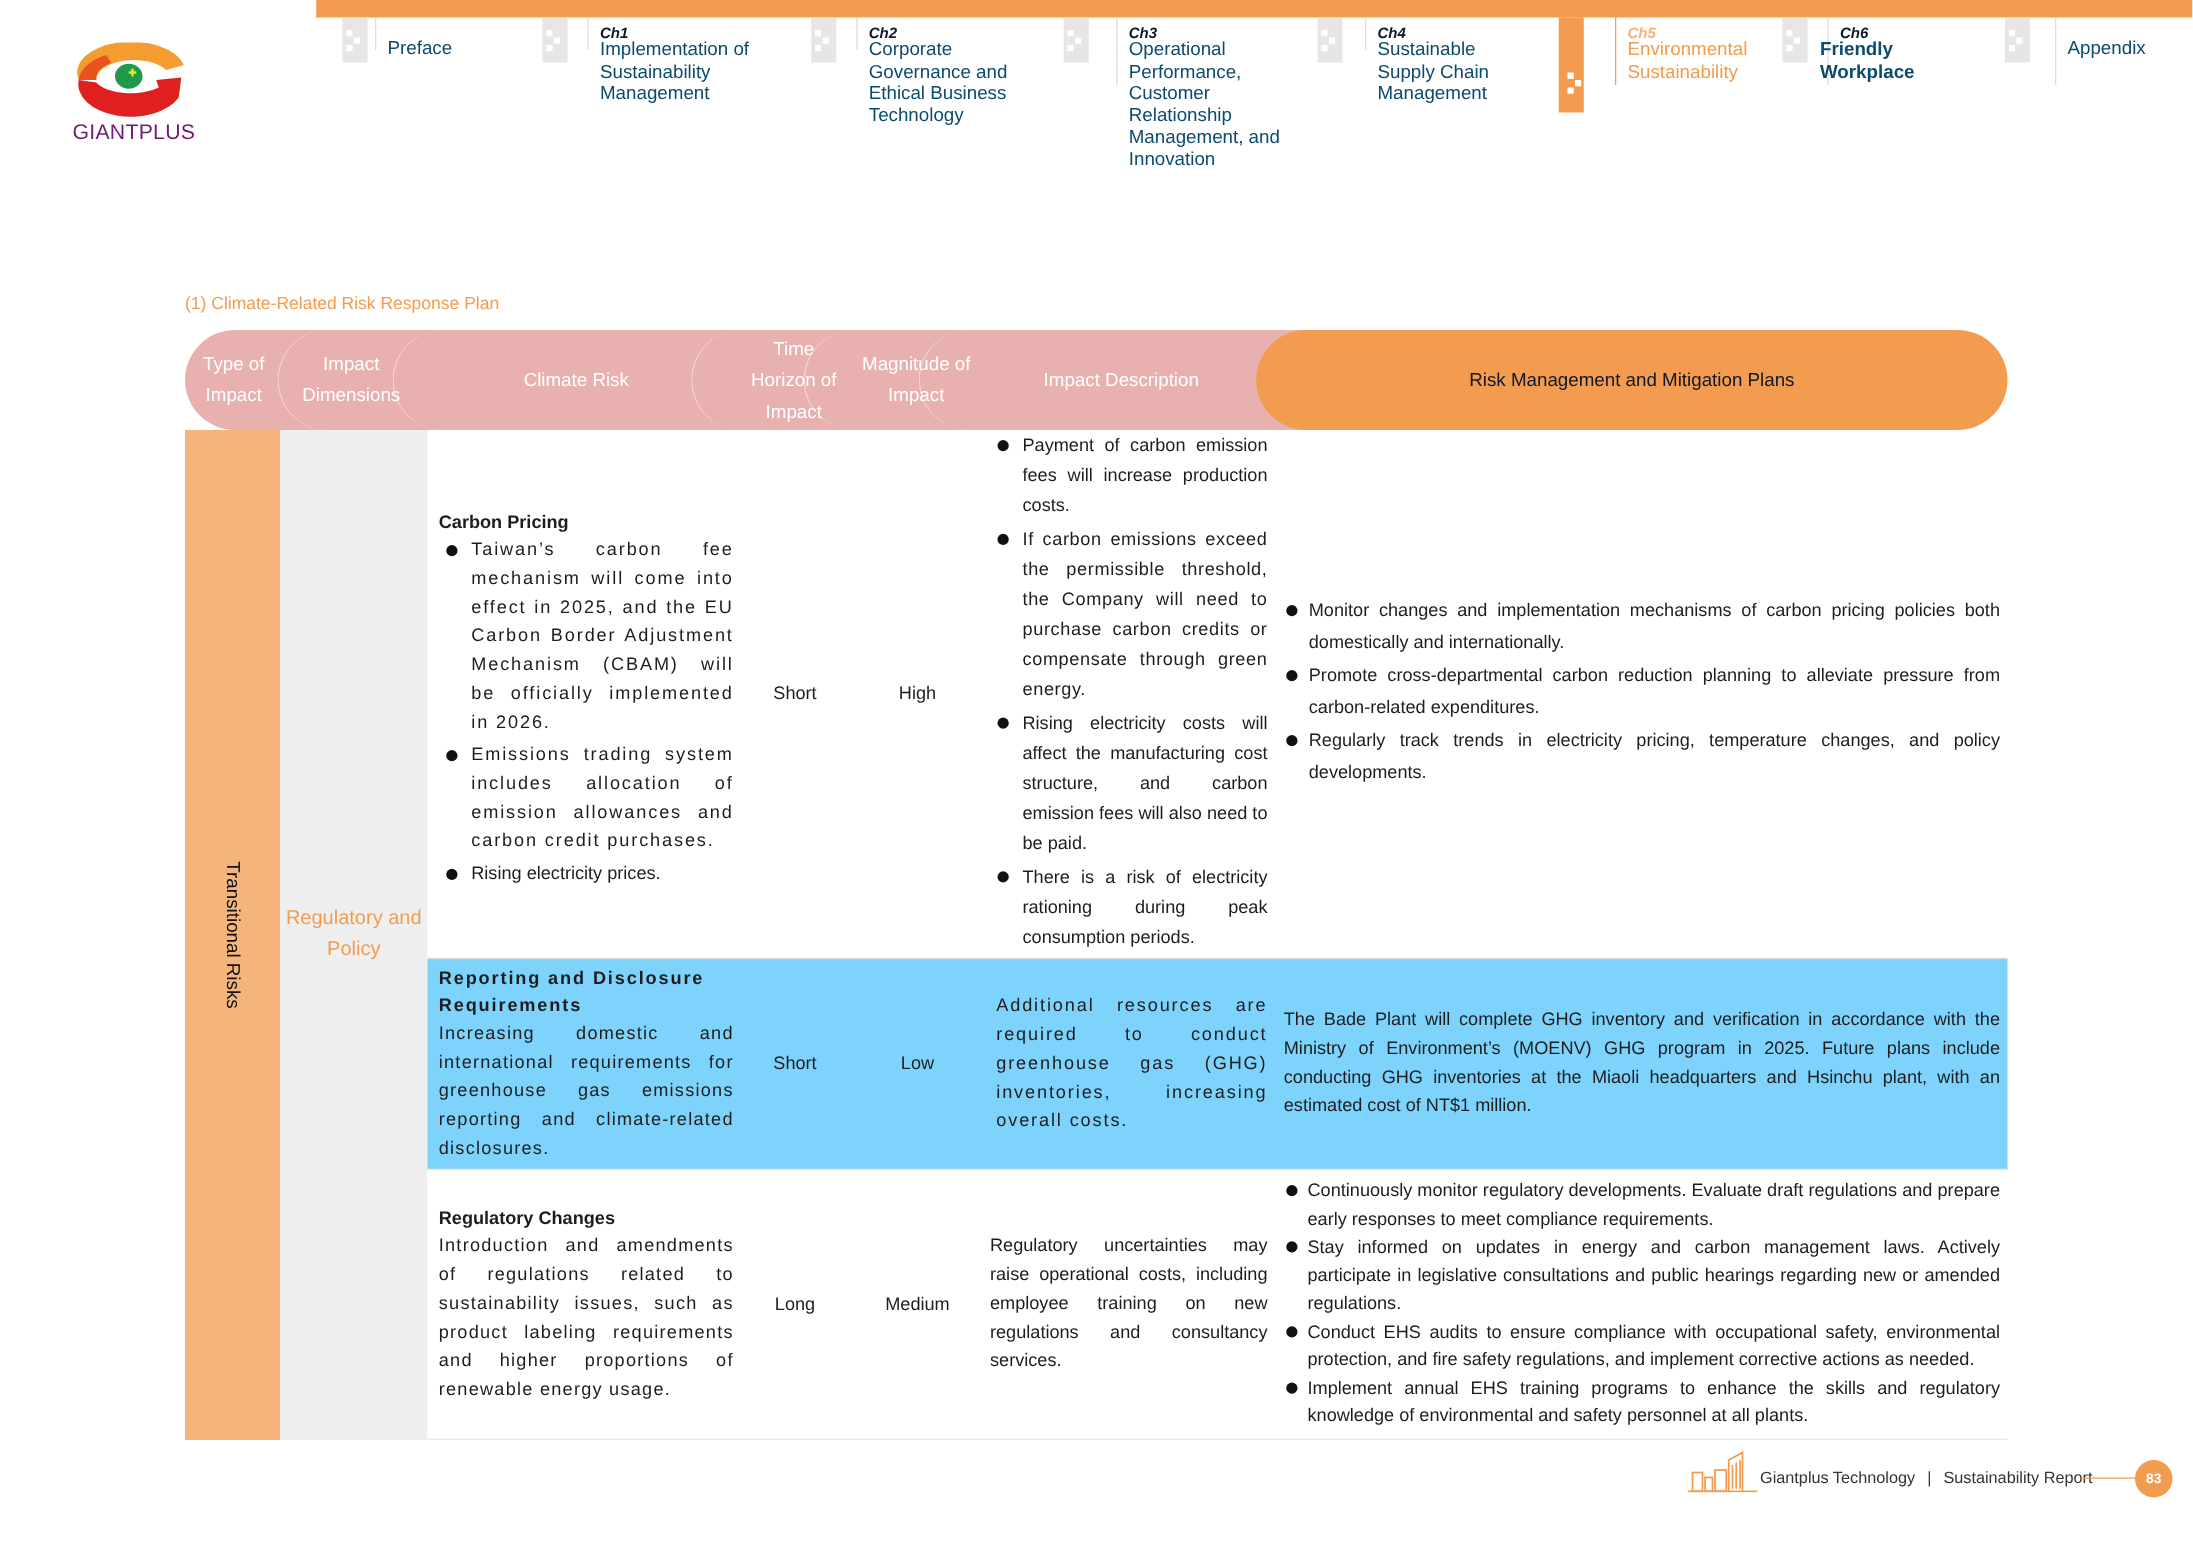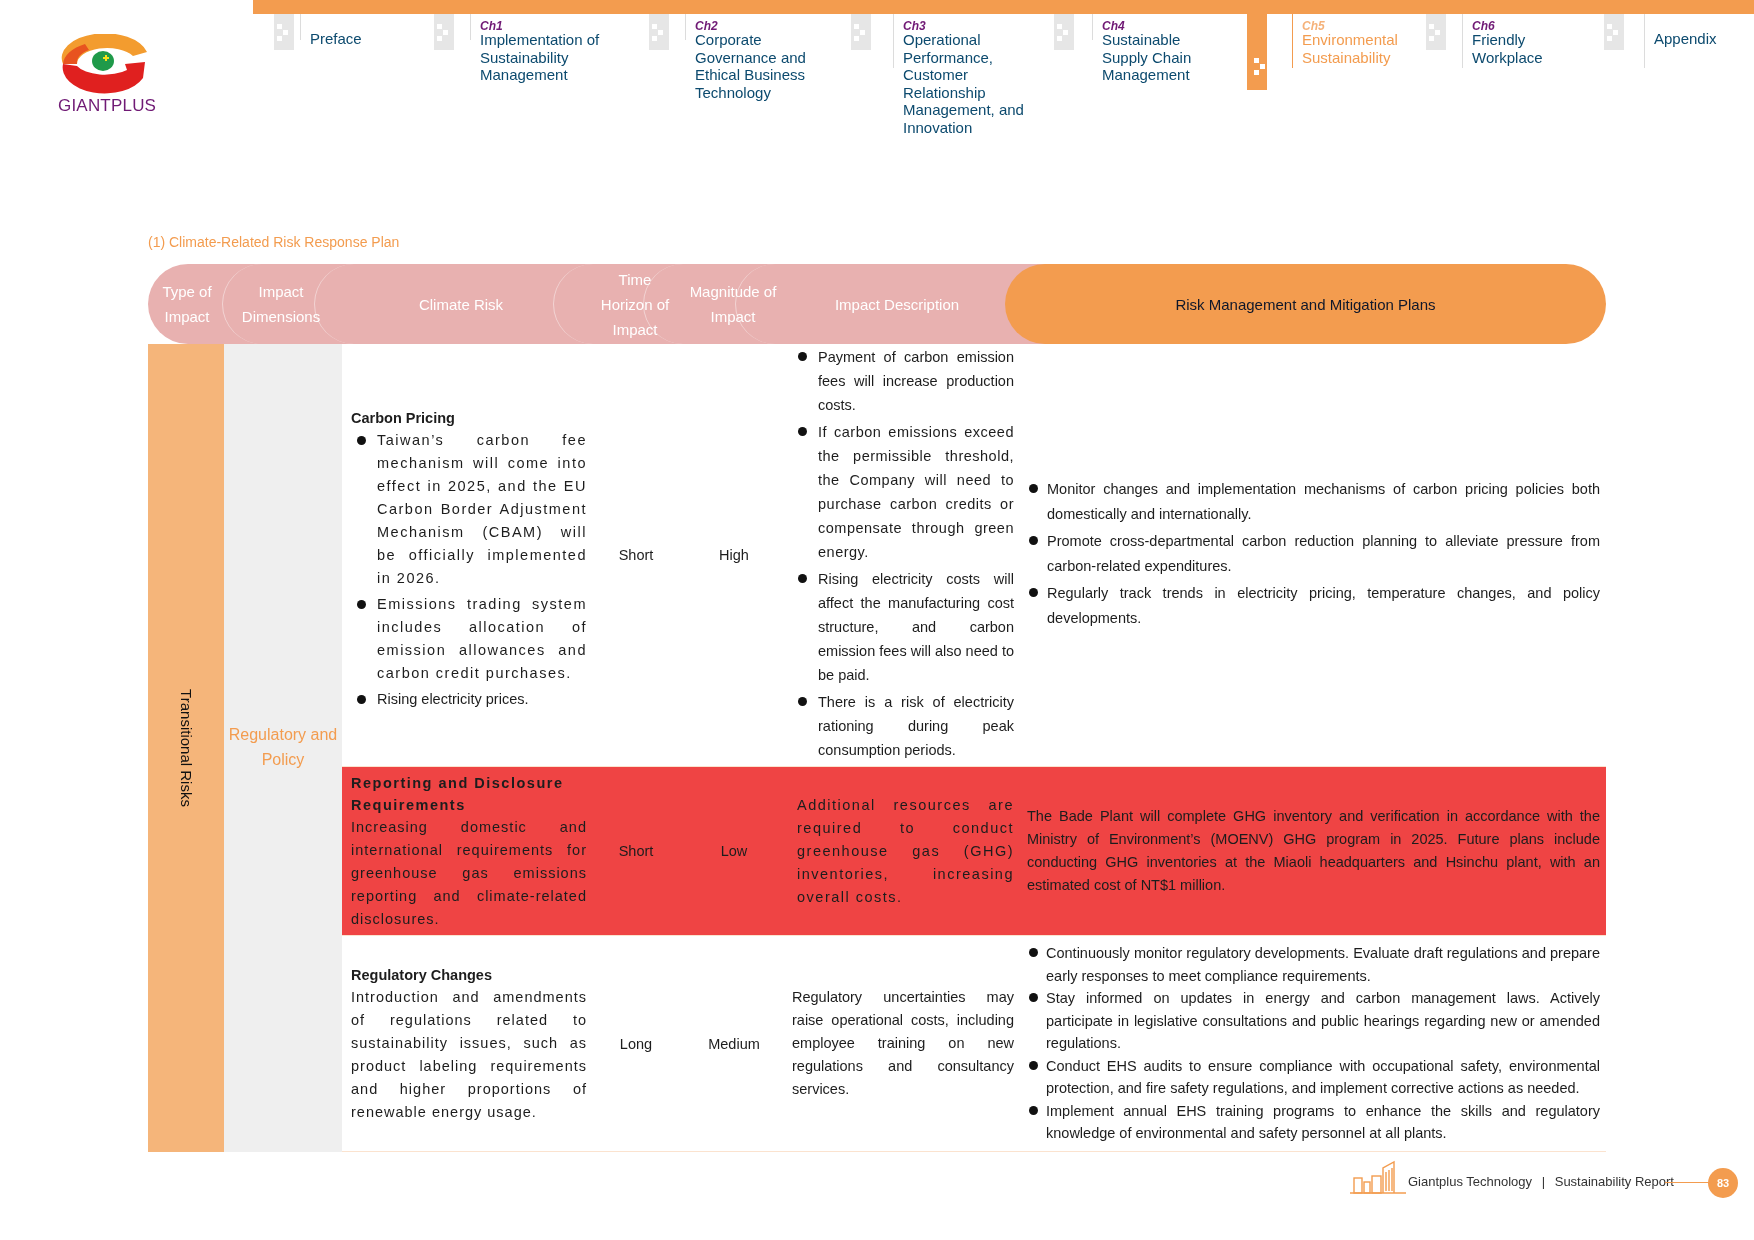--- a/index.html
+++ b/index.html
@@ -13,21 +13,21 @@
   .logo { position: absolute; left: 55px; top: 34px; width: 100px; height: 84px; }
   .logo svg { display: block; }
   .logo-text { position: absolute; left: 58px; top: 96px; font-size: 17px; color: #701a75; letter-spacing: 0.2px; }
 
   
   .nav-item { position: absolute; top: 14px; height: 130px; }
   .nav-item .bldg { position: absolute; left: 0; top: 0; width: 36px; height: 40px; }
   .nav-item .bldg .tower { position: absolute; left: 6px; top: 0; width: 20px; height: 36px; background: #e6e6e6; }
   .nav-item .bldg .sq { position: absolute; width: 5px; height: 5px; background: #fff; }
   .nav-item .arrow { position: absolute; top: 0; width: 1px; height: 34px; background: #dcdcdc; }
-  .nav-item .ch { position: absolute; font-style: italic; font-weight: bold; font-size: 12px; color: #701a75; top: 5px; }
+  .nav-item .ch { position: absolute; font-style: italic; font-weight: bold; font-size: 12px; color: #0f172a; top: 5px; }
   .nav-item .label { position: absolute; font-size: 15px; line-height: 17.5px; color: #0c4a6e; }
   .nav-item.active .bldg .tower { background: #f39c4f; height: 76px; left: 2px; top: 0; }
   .nav-item.active .arrow { background: #f39c4f; }
   .nav-item.active .ch { color: #f5b27a; }
   .nav-item.active .label { color: #f39c4f; }
 
   
   .section-title { position: absolute; left: 148px; top: 234px; font-size: 14px; color: #f39c4f; }
 
   
@@ -38,21 +38,21 @@
   .thead .orange { position: absolute; left: 857px; top: 0; width: 601px; height: 80px; background: #f39c4f; border-radius: 40px; display: flex; align-items: center; justify-content: center; color: #0f172a; font-size: 15px; }
 
   
   .col-type { position: absolute; left: 148px; top: 344px; width: 76px; height: 808px; background: #f5b57a; }
   .col-type .vtext { position: absolute; left: 50%; top: 50%; transform: translate(-50%, -50%) rotate(90deg); white-space: nowrap; font-size: 15px; color: #111; }
   .col-dim { position: absolute; left: 224px; top: 344px; width: 118px; height: 808px; background: #efefef; }
   .col-dim .dtext { position: absolute; left: 0; width: 118px; top: 378px; text-align: center; font-size: 16px; line-height: 25px; color: #f39c4f; }
 
   .row { position: absolute; left: 342px; width: 1264px; border-bottom: 1px solid #fbe3cf; }
   .row.r1 { top: 344px; height: 423px; background: #fff; }
-  .row.r2 { top: 767px; height: 169px; background: #ef4444; }
+  .row.r2 { top: 767px; height: 169px; background: #7dd3fc; }
   .row.r3 { top: 936px; height: 216px; background: #fff; }
 
   .cell { position: absolute; top: 0; height: 100%; display: flex; flex-direction: column; justify-content: center; font-size: 14.5px; color: #1d1d1d; }
   .c-risk { left: 9px; width: 236px; }
   .c-time { left: 245px; width: 98px; align-items: center; text-align: center; }
   .c-mag  { left: 343px; width: 98px; align-items: center; text-align: center; }
   .c-desc { left: 450px; width: 222px; }
   .c-plan { left: 685px; width: 573px; }
 
   .risk-title { font-weight: bold; line-height: 22px; }
@@ -158,21 +158,21 @@
     </div>
     <div class="nav-item" style="left: 1420px;">
       <div class="bldg">
         <div class="tower"></div>
         <div class="sq" style="left: 9px; top: 10px;"></div>
         <div class="sq" style="left: 15px; top: 16px;"></div>
         <div class="sq" style="left: 9px; top: 22px;"></div>
       </div>
       <div class="arrow" style="left: 42px; height: 54px;"></div>
       <div class="ch" style="left: 52px;">Ch6</div>
-      <div class="label" style="left: 52px; top: 17px; width: 100px;">Friendly Workplace</div>
+      <div class="label" style="left: 36px; top: 17px; width: 100px; font-weight: bold;">Friendly Workplace</div>
     </div>
     <div class="nav-item" style="left: 1598px;">
       <div class="bldg">
         <div class="tower"></div>
         <div class="sq" style="left: 9px; top: 10px;"></div>
         <div class="sq" style="left: 15px; top: 16px;"></div>
         <div class="sq" style="left: 9px; top: 22px;"></div>
       </div>
       <div class="arrow" style="left: 46px; height: 54px;"></div>
       <div class="label" style="left: 56px; top: 16px; width: 90px;">Appendix</div>

